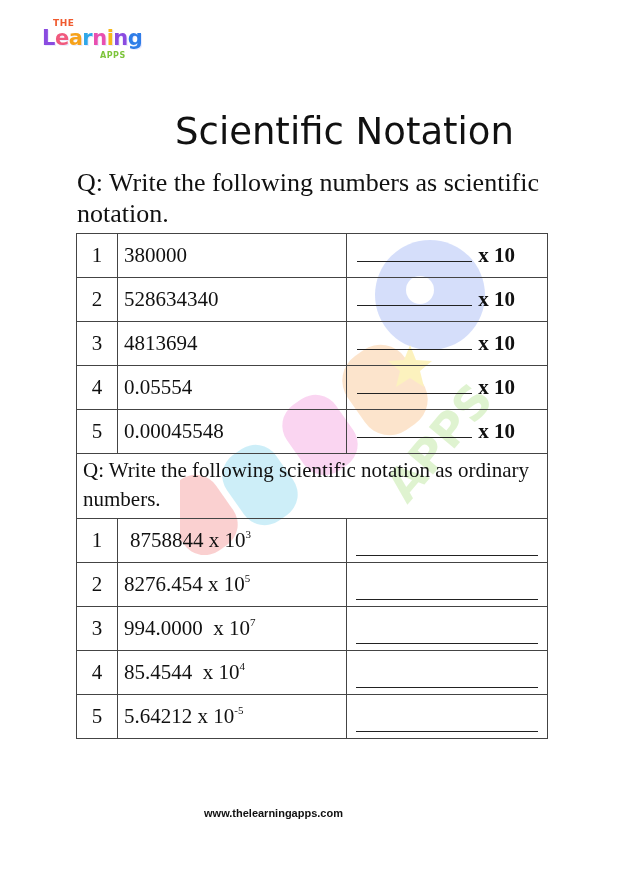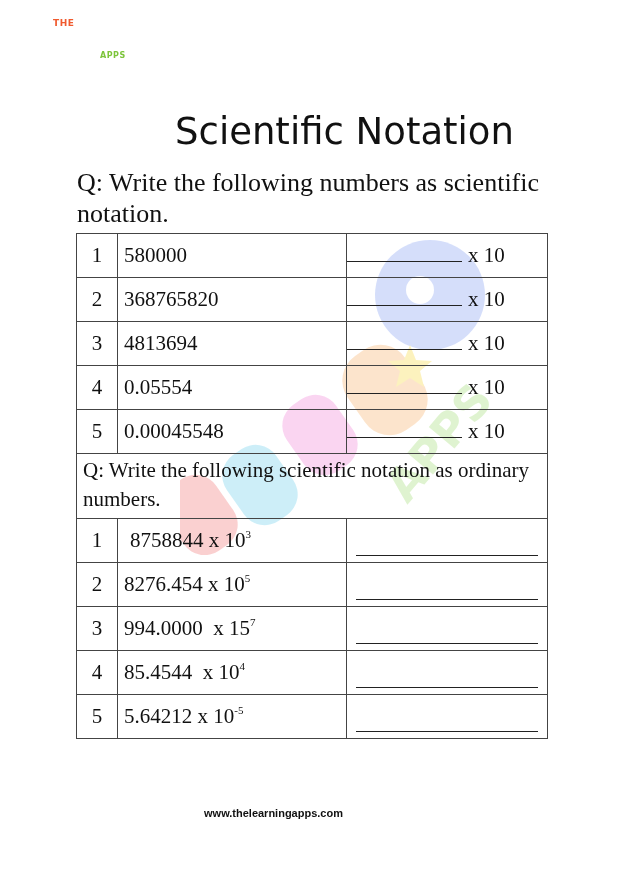--- a/index.html
+++ b/index.html
@@ -37,21 +37,21 @@
   }
   table.ws {
     position: absolute; left: 76px; top: 233px; width: 472px;
     border-collapse: collapse; font-size: 21px;
   }
   table.ws td {
     border: 1.5px solid #444; padding: 0; height: 43px; vertical-align: middle;
   }
   td.num { width: 40px; text-align: center; }
   td.val { width: 222px; padding-left: 6px !important; }
-  td.ans { text-align: left; padding-right: 22px !important; }
+  td.ans { text-align: center; padding-right: 22px !important; font-weight: bold; }
   td.ans2 { text-align: center; }
   .blank {
     display: inline-block; width: 115px; border-bottom: 1px solid #222; height: 16px;
     vertical-align: baseline; margin-right: 6px;
   }
   .blank2 {
     display: inline-block; width: 182px; border-bottom: 1px solid #222; height: 20px;
     vertical-align: bottom; margin-top: 10px;
   }
   td.section { padding: 2px 6px 4px 6px !important; line-height: 29px; height: 60px; }
@@ -59,20 +59,23 @@
   .footer {
     position: absolute; left: 0; width: 547px; top: 807px; text-align: center;
     font-family: "Liberation Sans", sans-serif; font-weight: bold; font-size: 11px;
   }
 </style>
 </head>
 <body>
 
 <div class="logo">
   <span class="the" style="color:#f05a2e">THE</span>
+  <span class="learning">
+    <span style="color:#8a4be0">L</span><span style="color:#f05a7e">e</span><span style="color:#f6a21b">a</span><span style="color:#2fa7e8">r</span><span style="color:#e84fb0">n</span><span style="color:#f6b81b">i</span><span style="color:#8a4be0">n</span><span style="color:#2f7de8">g</span>
+  </span>
   <span class="apps">APPS</span>
 </div>
 
 <div class="title">Scientific Notation</div>
 
 <div class="q1">Q: Write the following numbers as scientific notation.</div>
 
 <svg class="watermark" viewBox="0 0 330 330">
   <circle cx="250" cy="70" r="55" fill="#6b8cf0"></circle>
   <circle cx="240" cy="65" r="14" fill="#fff"></circle>
@@ -81,26 +84,26 @@
   <rect x="50" y="220" width="60" height="80" rx="25" fill="#4fc6e8" transform="rotate(-35 80 260)"></rect>
   <polygon points="230,120 236,135 252,136 240,146 244,162 230,153 216,162 220,146 208,136 224,135" fill="#f6d21b"></polygon>
   <text x="190" y="260" font-size="46" font-family="DejaVu Sans" font-weight="bold" fill="#8fd65a" transform="rotate(-50 230 230)">APPS</text>
   <rect x="-10" y="250" width="60" height="80" rx="25" fill="#f05a5a" transform="rotate(-35 20 290)"></rect>
 </svg>
 
 <table class="ws">
   <tbody>
       <tr>
     <td class="num">1</td>
-    <td class="val">580000</td>
+    <td class="val">380000</td>
     <td class="ans"><span class="blank"></span><span>x 10</span></td>
   </tr>
   <tr>
     <td class="num">2</td>
-    <td class="val">368765820</td>
+    <td class="val">528634340</td>
     <td class="ans"><span class="blank"></span><span>x 10</span></td>
   </tr>
   <tr>
     <td class="num">3</td>
     <td class="val">4813694</td>
     <td class="ans"><span class="blank"></span><span>x 10</span></td>
   </tr>
   <tr>
     <td class="num">4</td>
     <td class="val">0.05554</td>
@@ -119,21 +122,21 @@
     <td class="val"><span style="padding-left:6px">8758844 x 10</span><sup>3</sup></td>
     <td class="ans2"><span class="blank2"></span></td>
   </tr>
   <tr>
     <td class="num">2</td>
     <td class="val"><span>8276.454 x 10</span><sup>5</sup></td>
     <td class="ans2"><span class="blank2"></span></td>
   </tr>
   <tr>
     <td class="num">3</td>
-    <td class="val"><span style="white-space:pre">994.0000  x 15</span><sup>7</sup></td>
+    <td class="val"><span style="white-space:pre">994.0000  x 10</span><sup>7</sup></td>
     <td class="ans2"><span class="blank2"></span></td>
   </tr>
   <tr>
     <td class="num">4</td>
     <td class="val"><span style="white-space:pre">85.4544  x 10</span><sup>4</sup></td>
     <td class="ans2"><span class="blank2"></span></td>
   </tr>
   <tr>
     <td class="num">5</td>
     <td class="val"><span>5.64212 x 10</span><sup>-5</sup></td>

